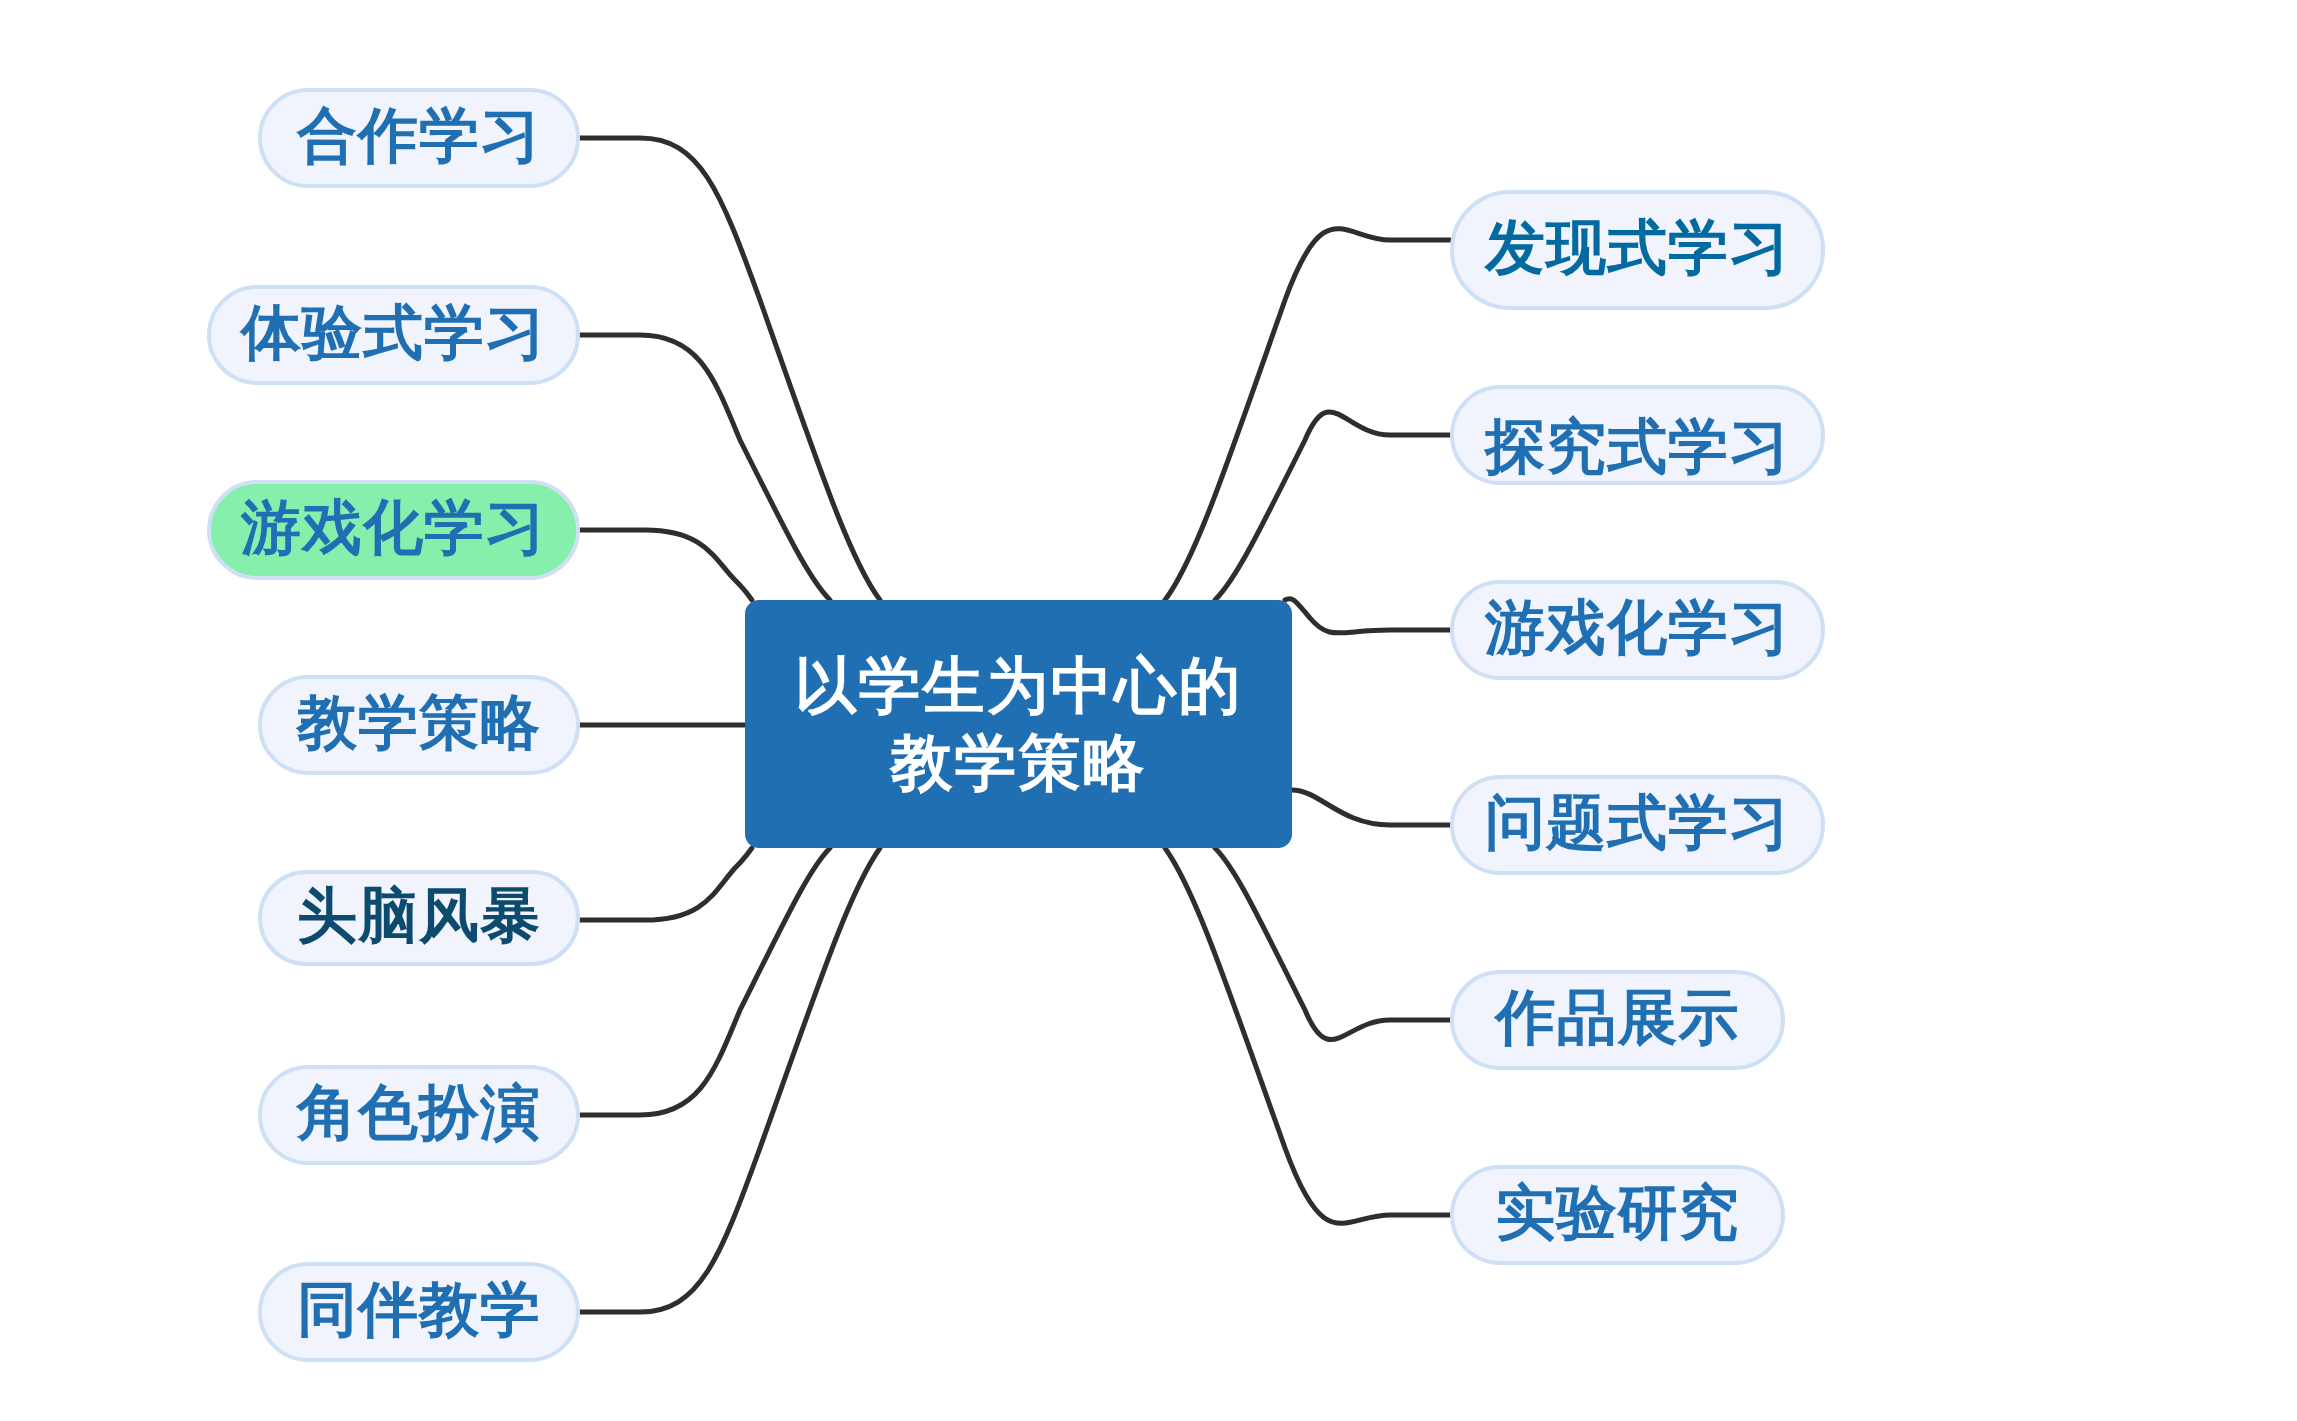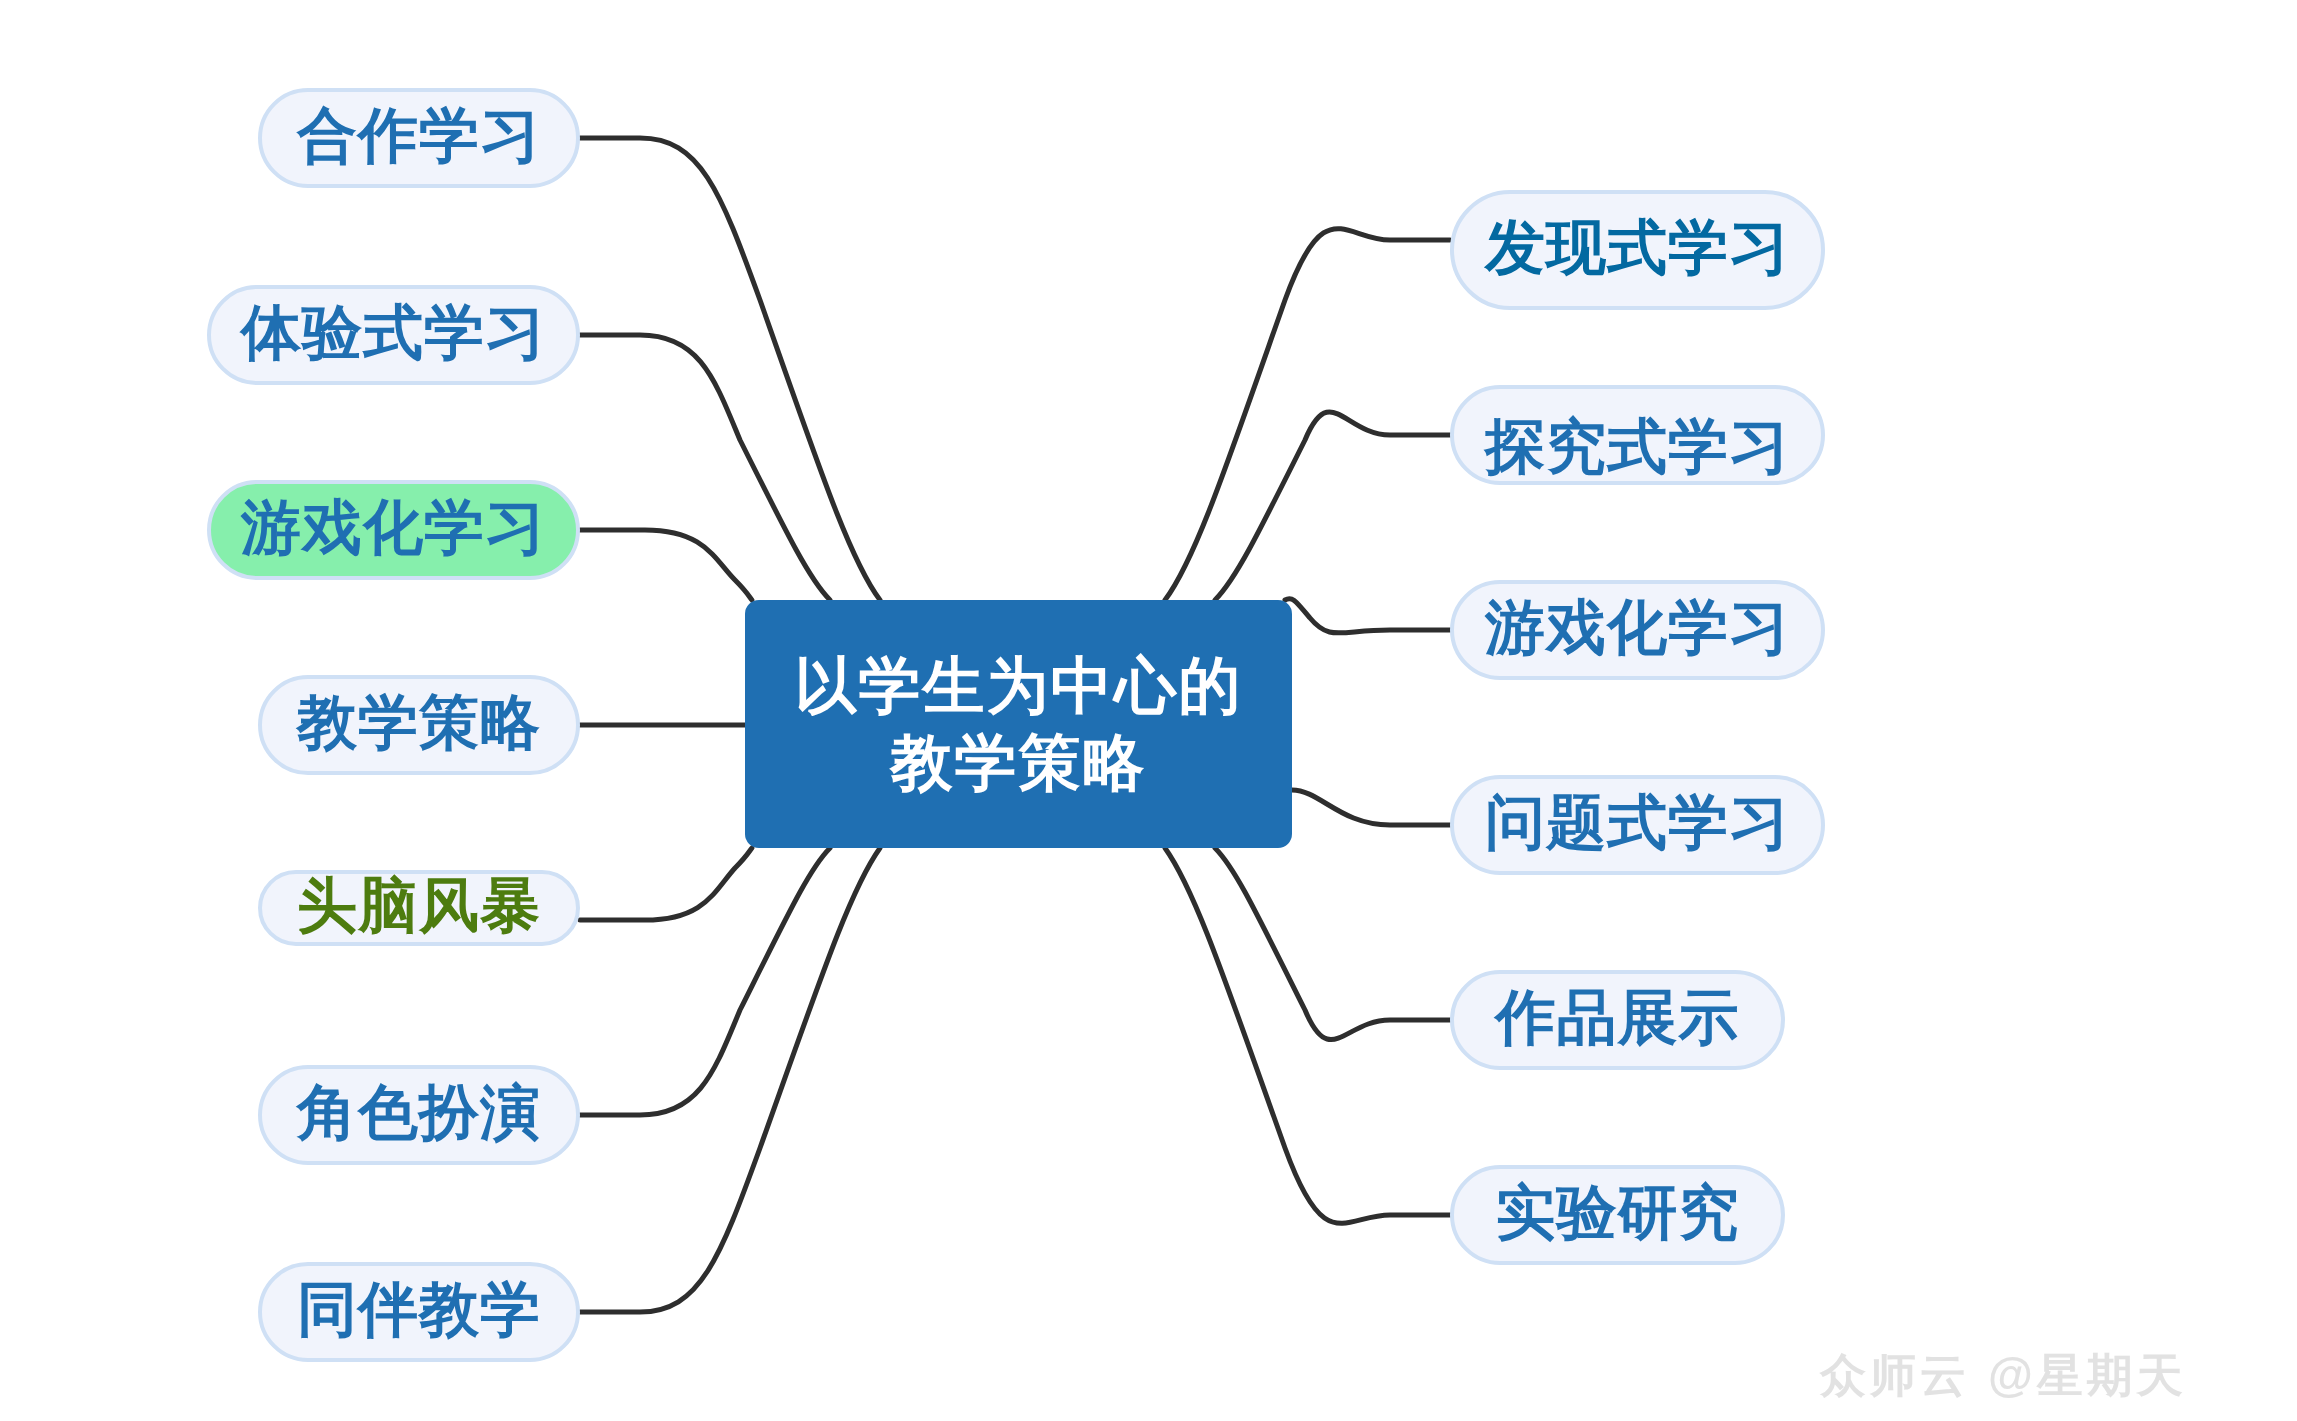--- a/index.html
+++ b/index.html
@@ -114,21 +114,21 @@
       </div>
       <div class="branch-node" style="left: 207px; top: 285px; width: 373px; height: 100px; background: rgb(241, 244, 252); border-color: rgb(207, 224, 245); color: rgb(31, 111, 178);">
         <span class="branch-label">体验式学习</span>
       </div>
       <div class="branch-node" style="left: 207px; top: 480px; width: 373px; height: 100px; background: #86efac; border-color: rgb(207, 224, 245); color: rgb(31, 111, 178);">
         <span class="branch-label">游戏化学习</span>
       </div>
       <div class="branch-node" style="left: 258px; top: 675px; width: 322px; height: 100px; background: rgb(241, 244, 252); border-color: rgb(207, 224, 245); color: rgb(31, 111, 178);">
         <span class="branch-label">教学策略</span>
       </div>
-      <div class="branch-node" style="left: 258px; top: 870px; width: 322px; height: 76px; background: rgb(241, 244, 252); border-color: rgb(207, 224, 245); color: #4d7c0f;">
+      <div class="branch-node" style="left: 258px; top: 870px; width: 322px; height: 96px; background: rgb(241, 244, 252); border-color: rgb(207, 224, 245); color: #0c4a6e;">
         <span class="branch-label">头脑风暴</span>
       </div>
       <div class="branch-node" style="left: 258px; top: 1065px; width: 322px; height: 100px; background: rgb(241, 244, 252); border-color: rgb(207, 224, 245); color: rgb(31, 111, 178);">
         <span class="branch-label">角色扮演</span>
       </div>
       <div class="branch-node" style="left: 258px; top: 1262px; width: 322px; height: 100px; background: rgb(241, 244, 252); border-color: rgb(207, 224, 245); color: rgb(31, 111, 178);">
         <span class="branch-label">同伴教学</span>
       </div>
       <div class="branch-node" style="left: 1450px; top: 190px; width: 375px; height: 120px; background: rgb(241, 244, 252); border-color: rgb(207, 224, 245); color: #0369a1;">
         <span class="branch-label">发现式学习</span>
@@ -148,18 +148,14 @@
       <div class="branch-node" style="left: 1450px; top: 1165px; width: 335px; height: 100px; background: rgb(241, 244, 252); border-color: rgb(207, 224, 245); color: rgb(31, 111, 178);">
         <span class="branch-label">实验研究</span>
       </div>
     </div>
 
   <div id="central-node" style="left: 745px; top: 600px; width: 547px; height: 248px; background: rgb(31, 111, 178); color: rgb(255, 255, 255);">
     <span class="c-line">以学生为中心的</span>
     <span class="c-line">教学策略</span>
   </div>
 
-  <div id="watermark" style="left: 1820px; top: 1345px; color: rgb(226, 226, 226);">
-    <span class="wm-part">众师云</span>
-    <span class="wm-part">@星期天</span>
-  </div>
 
 </div>
 
 </body></html>

